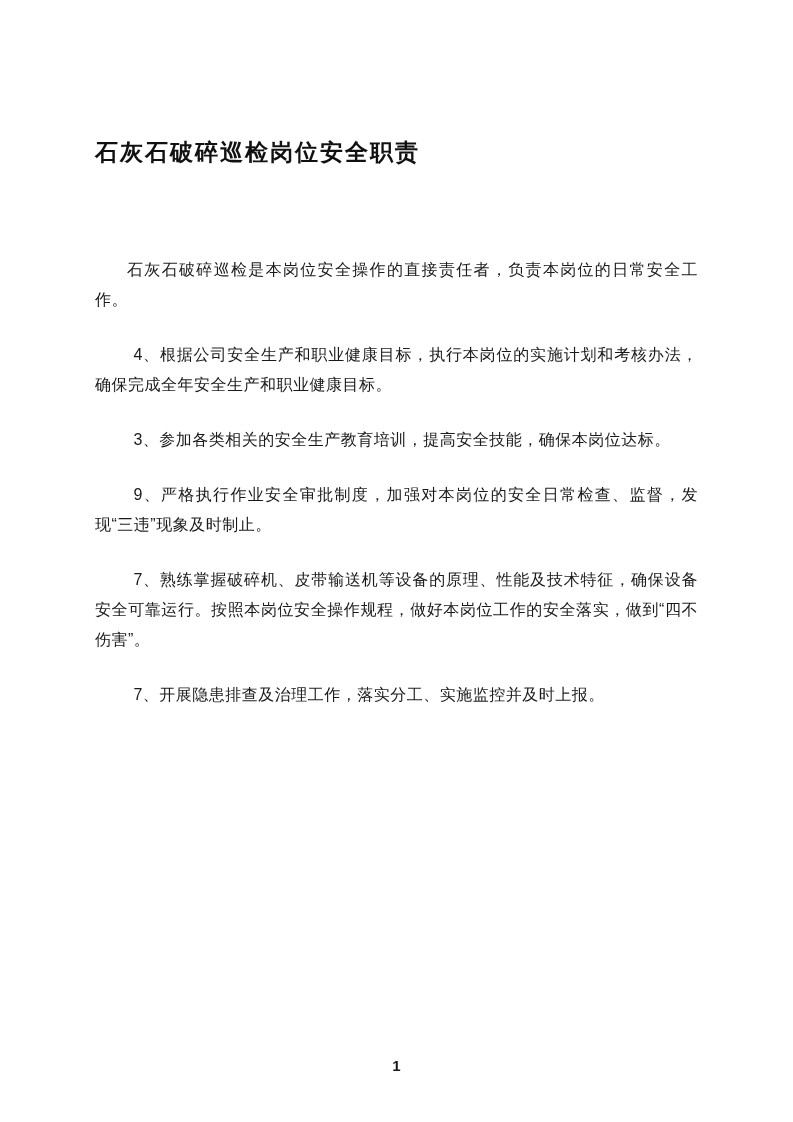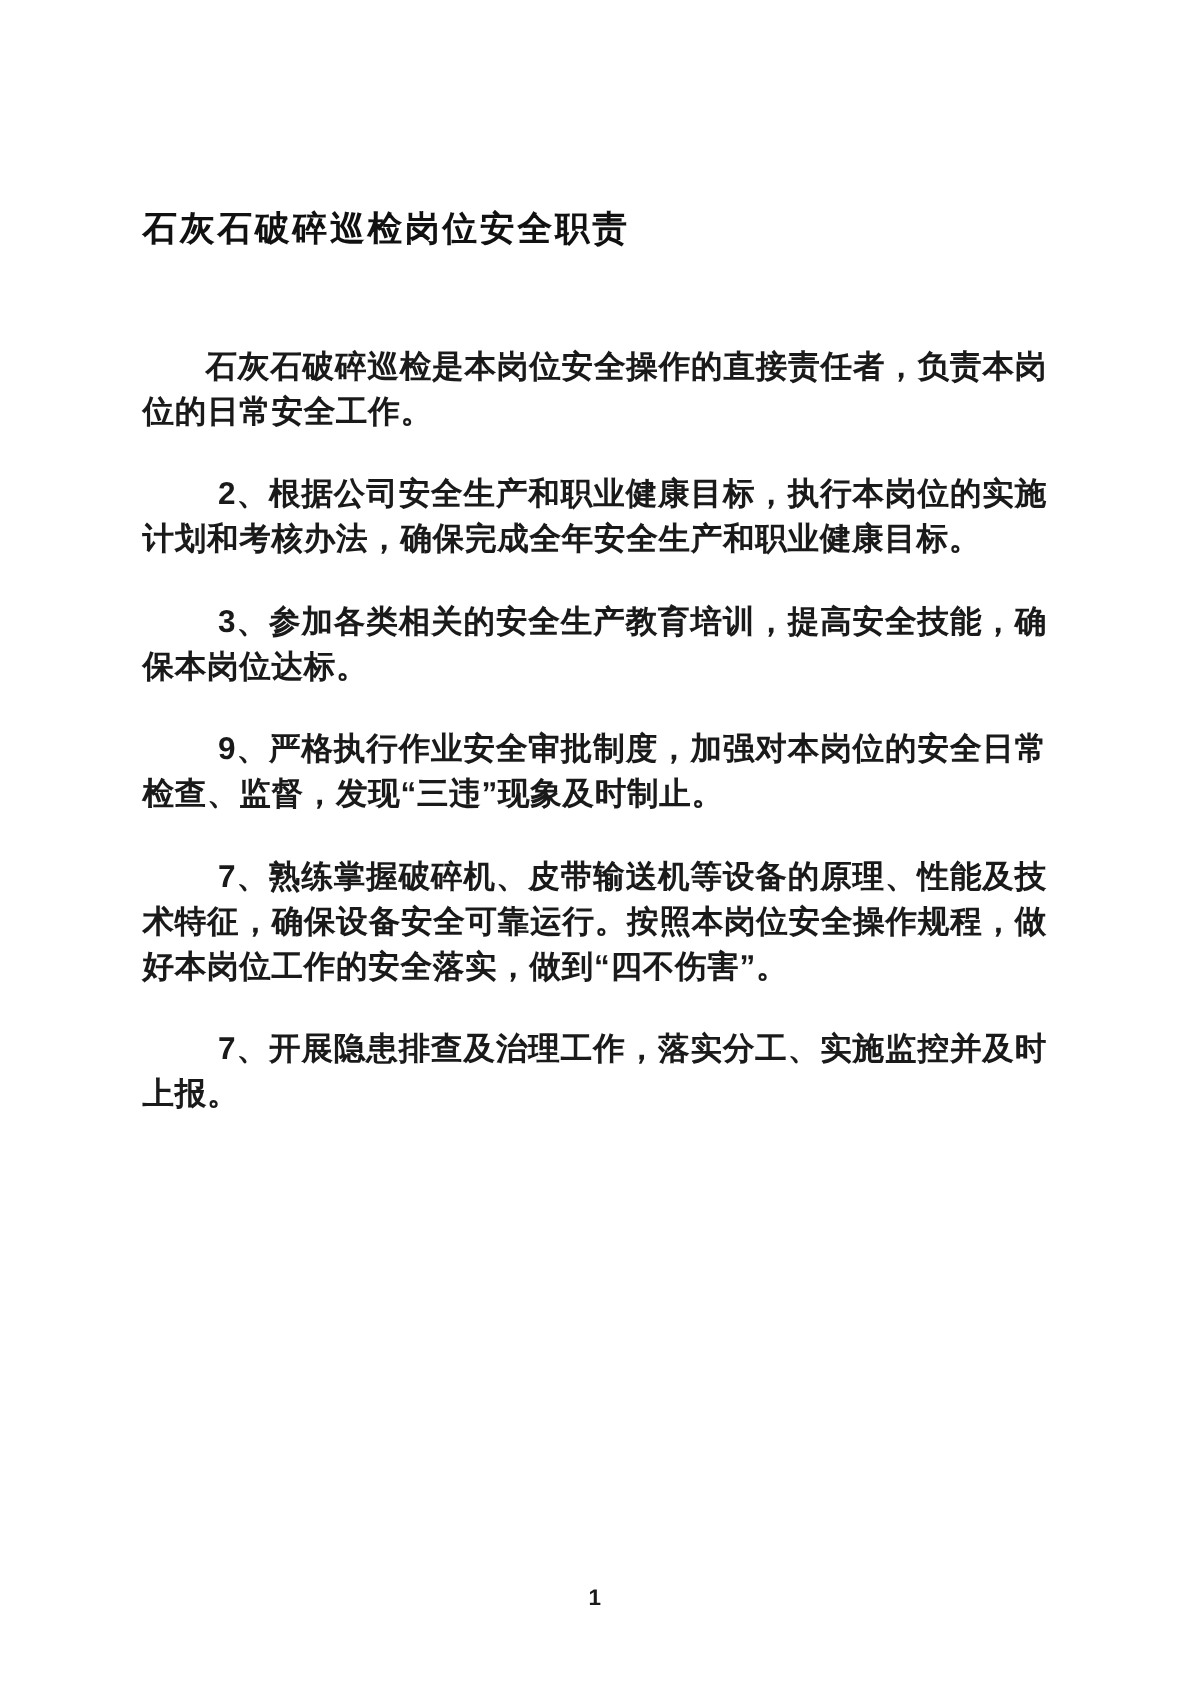--- a/index.html
+++ b/index.html
@@ -22,24 +22,24 @@
   .doc-title {
     margin: 0;
     text-align: left;
     font-size: 23px;
     line-height: 28px;
     font-weight: bold;
     letter-spacing: 2px;
     color: #111111;
   }
   .doc-body {
-    margin-top: 64px;
-    font-size: 21px;
+    margin-top: 89px;
+    font-size: 16px;
     line-height: 30px;
-    font-weight: 700;
+    font-weight: 400;
     letter-spacing: 0.5px;
     text-align: justify;
   }
   .doc-body p {
     margin: 0 0 25px 0;
     text-indent: 2em;
   }
   .doc-body p.num {
     text-indent: 2.4em;
   }
@@ -56,21 +56,21 @@
 </style>
 </head>
 <body>
 
 <div class="page">
 
   <h1 class="doc-title">石灰石破碎巡检岗位安全职责</h1>
 
   <div class="doc-body">
     <p>石灰石破碎巡检是本岗位安全操作的直接责任者，负责本岗位的日常安全工作。</p>
-    <p class="num">2、根据公司安全生产和职业健康目标，执行本岗位的实施计划和考核办法，确保完成全年安全生产和职业健康目标。</p>
+    <p class="num">4、根据公司安全生产和职业健康目标，执行本岗位的实施计划和考核办法，确保完成全年安全生产和职业健康目标。</p>
     <p class="num">3、参加各类相关的安全生产教育培训，提高安全技能，确保本岗位达标。</p>
     <p class="num">9、严格执行作业安全审批制度，加强对本岗位的安全日常检查、监督，发现“三违”现象及时制止。</p>
     <p class="num">7、熟练掌握破碎机、皮带输送机等设备的原理、性能及技术特征，确保设备安全可靠运行。按照本岗位安全操作规程，做好本岗位工作的安全落实，做到“四不伤害”。</p>
     <p class="num">7、开展隐患排查及治理工作，落实分工、实施监控并及时上报。</p>
   </div>
 
   <div class="page-number">1</div>
 
 </div>
 

